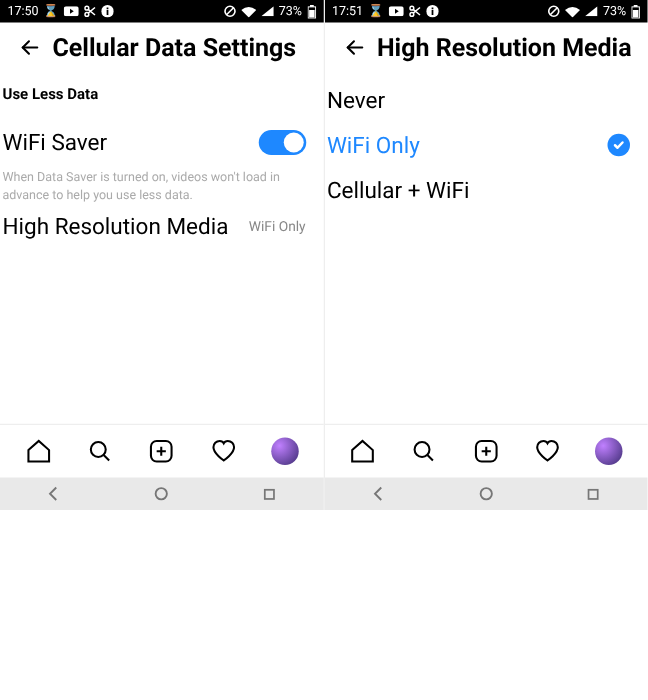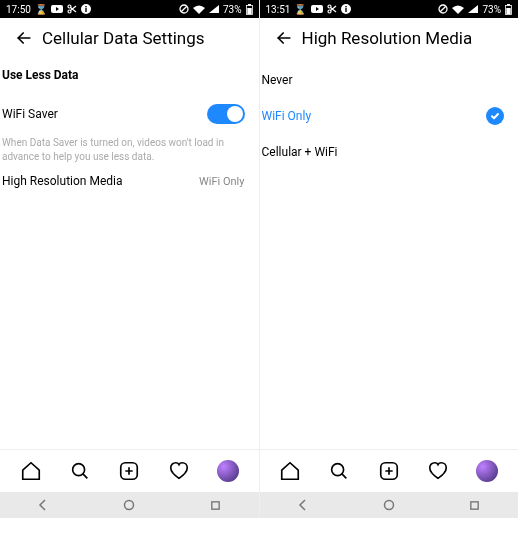--- a/index.html
+++ b/index.html
@@ -1,28 +1,28 @@
 <!DOCTYPE html>
 <html><head>
 <meta charset="utf-8">
 <style>
   html,body{margin:0;padding:0;font-family:-apple-system,BlinkMacSystemFont,"Segoe UI",Roboto,Helvetica,Arial,sans-serif;}
   body{width:518px;height:560px;background:#fff;display:flex;}
-  .phone{width:259px;height:518px;display:flex;flex-direction:column;position:relative;}
+  .phone{width:259px;height:408px;display:flex;flex-direction:column;position:relative;}
   .phone.left{border-right:1px solid #eee;}
   .status-bar{height:18px;background:#000;color:#fff;display:flex;align-items:center;justify-content:space-between;font-size:10px;padding:0 6px;}
   .status-left,.status-right{display:flex;align-items:center;gap:4px;}
   .status-bar svg{display:block;}
   .header-bar{height:40px;display:flex;align-items:center;padding:0 10px;color:#000;}
   .back-btn{width:28px;height:28px;display:flex;align-items:center;justify-content:center;}
-  .header-title{font-size:17px;font-weight:400;margin-left:4px;}
+  .header-title{font-size:20px;font-weight:700;margin-left:4px;}
   .content{flex:1;overflow:hidden;padding:4px 14px 0 2px;}
   .section-title{font-size:12px;font-weight:700;color:#000;margin:6px 0 14px 0;}
   .row{display:flex;align-items:center;justify-content:space-between;padding:6px 0;min-height:24px;}
-  .row-label{font-size:12px;color:#000;}
+  .row-label{font-size:18px;color:#000;}
   .row-value{font-size:11px;color:#888;}
   .row.sel .row-label{color:#1e88ff;}
   .help-text{font-size:10px;color:#aaa;margin:4px 0 0 0;line-height:1.35;}
   .toggle{width:38px;height:20px;border-radius:20px;background:#1e88ff;position:relative;}
   .toggle .knob{position:absolute;right:2px;top:2px;width:16px;height:16px;border-radius:50%;background:#fff;}
   .check-badge{width:18px;height:18px;border-radius:50%;background:#1e88ff;display:flex;align-items:center;justify-content:center;}
   .bottom-tabs{height:42px;display:flex;align-items:center;justify-content:space-around;border-top:1px solid #eee;padding:0 6px;}
   .tab-btn{width:30px;height:30px;display:flex;align-items:center;justify-content:center;}
   .avatar{width:22px;height:22px;border-radius:50%;background:radial-gradient(circle at 30% 30%,#c080ff,#3a2a70);}
   .nav-bar{height:26px;background:#e9e9e9;display:flex;align-items:center;justify-content:space-around;}
@@ -143,21 +143,21 @@
           <rect x="2" y="2" width="8" height="8"></rect>
         </svg>
     </div>
   </div>
 </div>
 
 <div class="phone">
 
   <div class="status-bar">
     <div class="status-left">
-      <span>13:51</span>
+      <span>17:51</span>
       <span>⌛</span>
       <svg width="12" height="8" viewBox="0 0 12 8">
           <rect width="12" height="8" rx="2" fill="#fff"></rect>
           <polygon points="5,2 5,6 8,4" fill="#000"></polygon>
         </svg>
       <svg width="10" height="10" viewBox="0 0 10 10" fill="none" stroke="#fff" stroke-width="1.2">
           <circle cx="2.5" cy="2.5" r="1.5"></circle>
           <circle cx="2.5" cy="7.5" r="1.5"></circle>
           <path d="M3.5 3.5 L9 8 M3.5 6.5 L9 2"></path>
         </svg>

